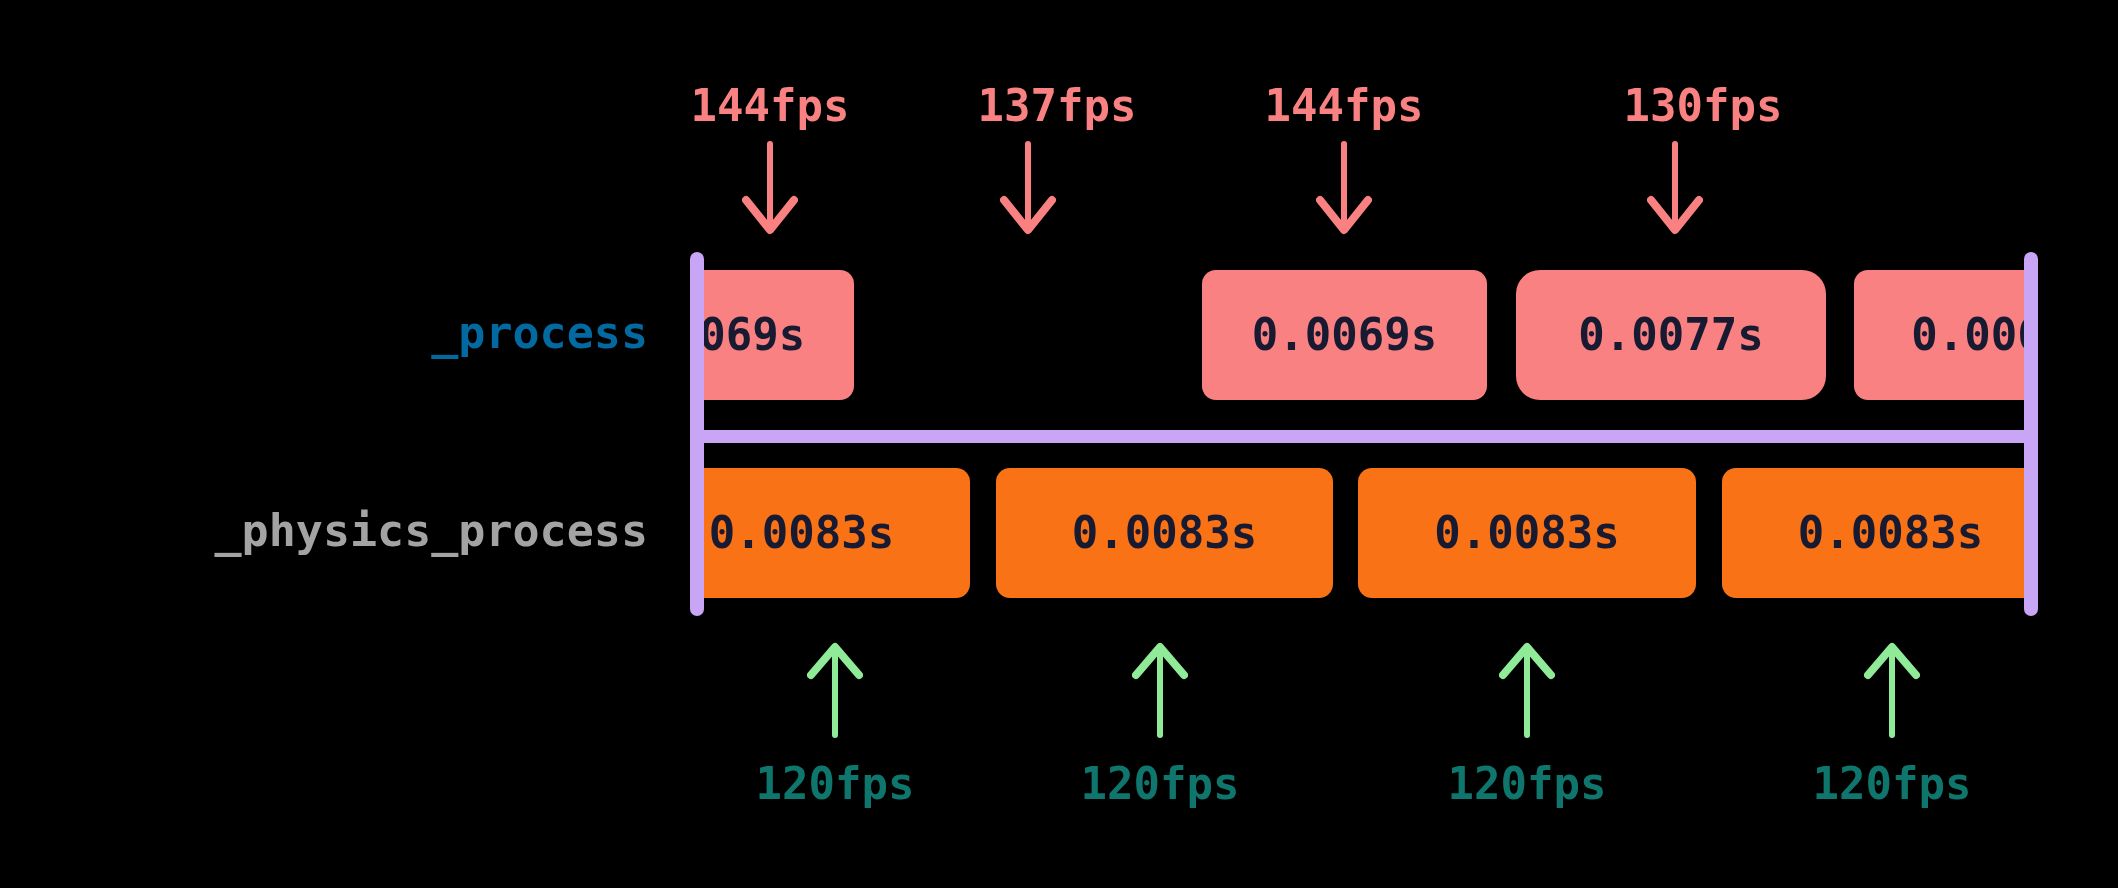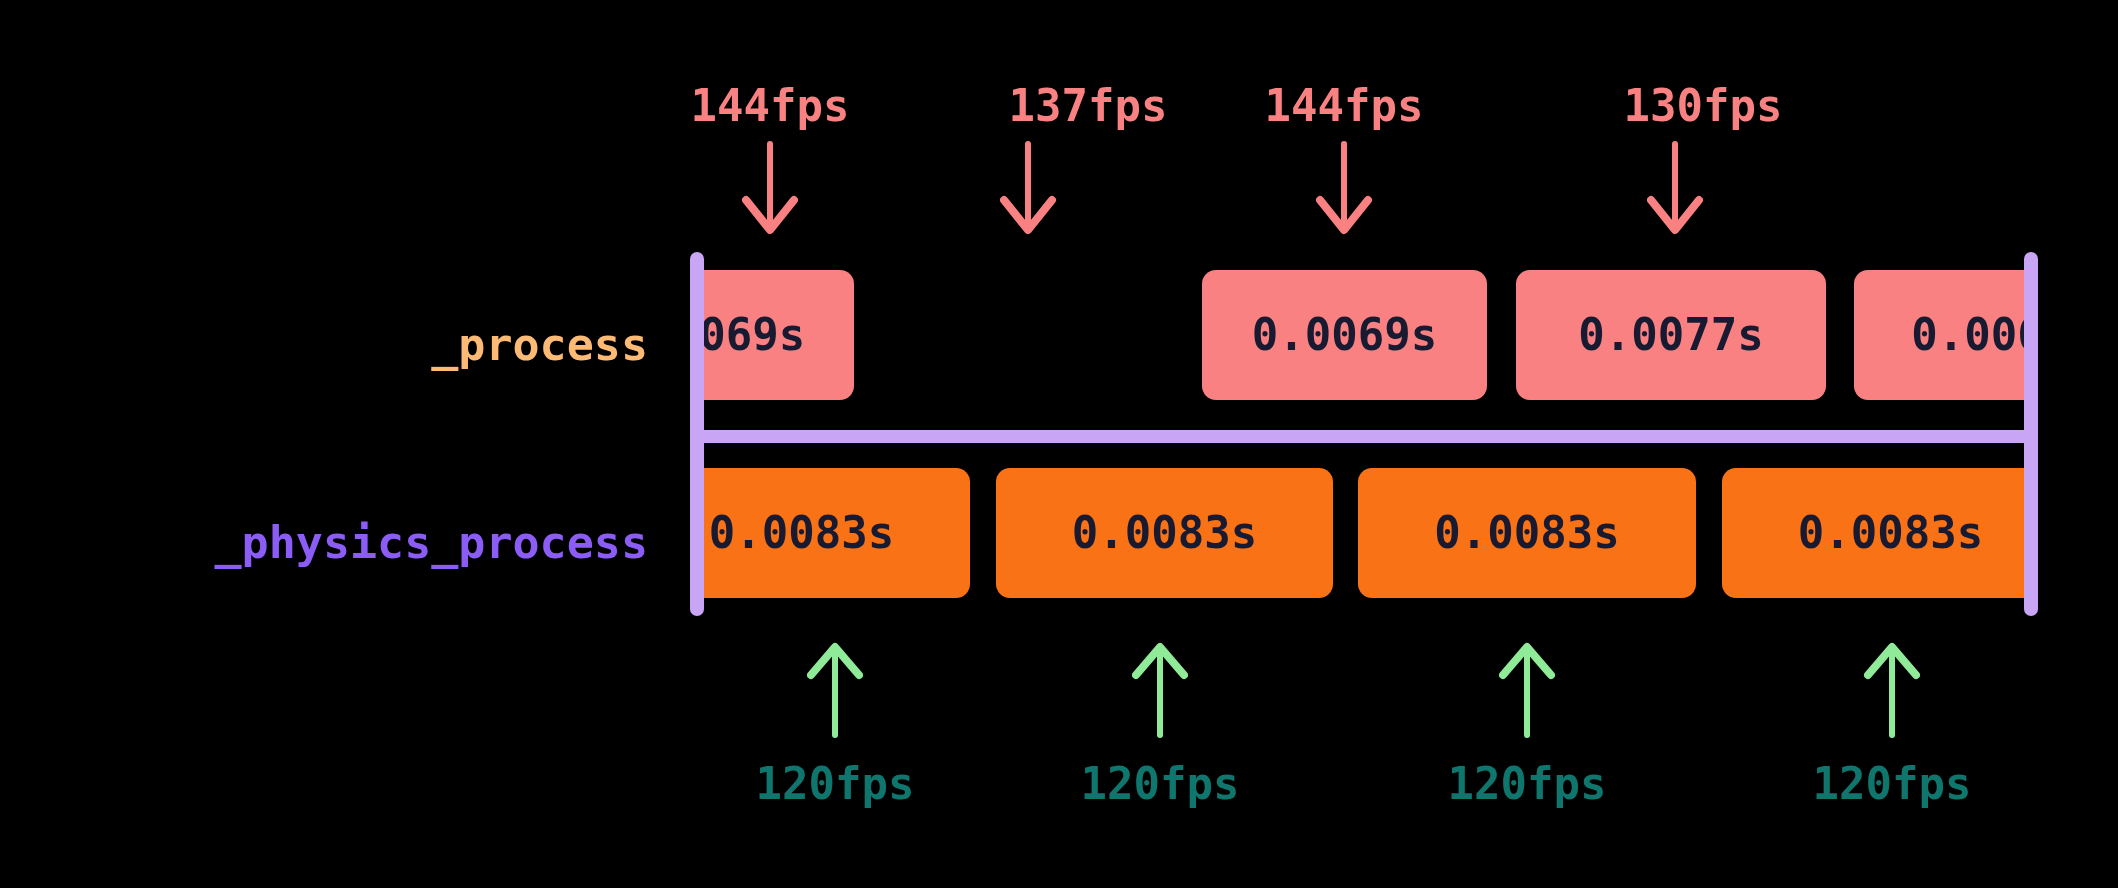--- a/index.html
+++ b/index.html
@@ -19,22 +19,22 @@
   
   .row-label {
     position: absolute;
     left: 0;
     width: 648px;
     text-align: right;
     font-size: 45px;
     line-height: 46px;
     white-space: pre;
   }
-  .row-label.process  { top: 310px; color: #fdba74; margin-top: 12px; }
-  .row-label.physics  { top: 520px; color: #8b5cf6; }
+  .row-label.process  { top: 310px; color: #0369a1; }
+  .row-label.physics  { top: 508px; color: #a3a3a3; }
 
   
   .timeline-window {
     position: absolute;
     left: 694px;
     top: 0;
     width: 1344px;
     height: 888px;
     overflow: hidden;
   }
@@ -46,21 +46,21 @@
     font-size: 44px;
     line-height: 130px;
     color: #171A30;
     white-space: pre;
   }
   .frame-block.red   { top: 270px; background: #F98181; }
   .frame-block.green { top: 468px; background: #f97316; }
   .rb1 { left: -123px; width: 283px; }
   .rb2 { left:  188px; width: 300px; }
   .rb3 { left:  508px; width: 285px; }
-  .rb4 { left:  822px; width: 310px; }
+  .rb4 { left:  822px; width: 310px; border-radius: 24px; }
   .rb5 { left: 1160px; width: 300px; }
   .gb1 { left:  -61px; width: 337px; }
   .gb2 { left:  302px; width: 337px; }
   .gb3 { left:  664px; width: 338px; }
   .gb4 { left: 1028px; width: 337px; }
 
   
   .vbar {
     position: absolute;
     top: 252px;
@@ -110,21 +110,21 @@
 
   .cx-770  { left: calc(770px  - 28px); }
   .cx-1028 { left: calc(1028px - 28px); }
   .cx-1344 { left: calc(1344px - 28px); }
   .cx-1675 { left: calc(1675px - 28px); }
   .cx-835  { left: calc(835px  - 28px); }
   .cx-1160 { left: calc(1160px - 28px); }
   .cx-1527 { left: calc(1527px - 28px); }
   .cx-1892 { left: calc(1892px - 28px); }
   .lx-770  { left: 770px; }
-  .lx-1028 { left: 1088px; }
+  .lx-1028 { left: 1057px; }
   .lx-1344 { left: 1344px; }
   .lx-1675 { left: 1675px; margin-left: 28px; }
   .lx-835  { left: 835px; }
   .lx-1160 { left: 1160px; }
   .lx-1527 { left: 1527px; }
   .lx-1892 { left: 1892px; }
 </style>
 </head>
 <body>
 

